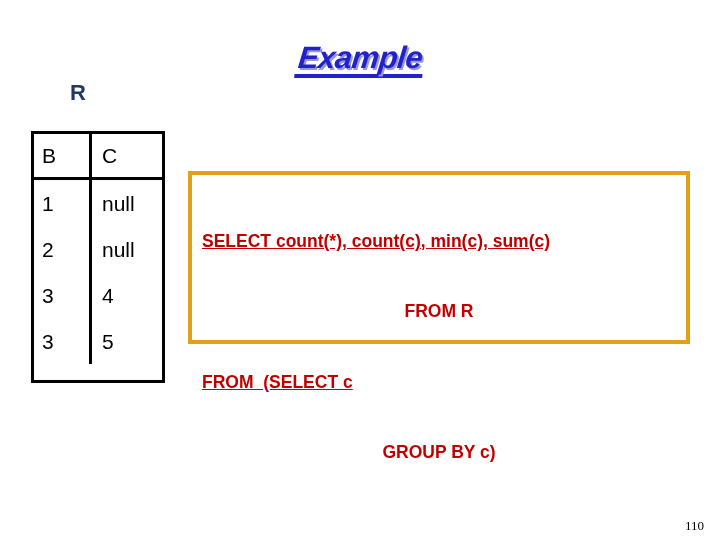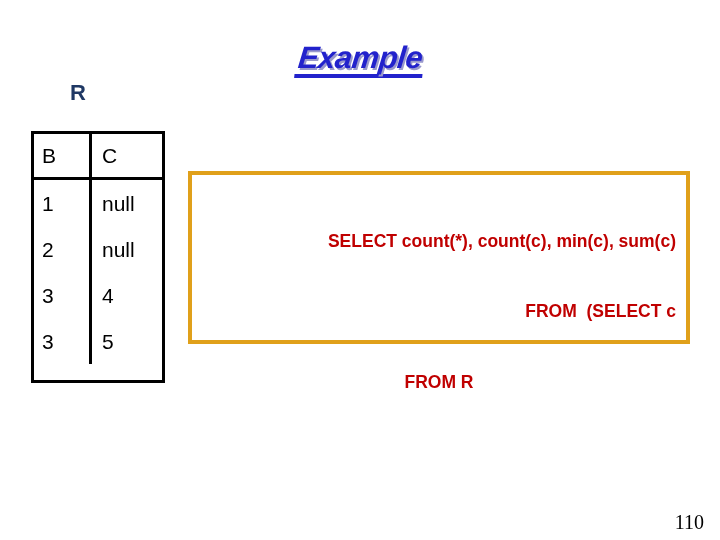--- a/index.html
+++ b/index.html
@@ -109,30 +109,31 @@
     font-weight: bold;
     color: #c00000;
     text-align: center;
     line-height: 1.34;
     white-space: pre-wrap;
   }
   #sql-code .sql-line {
     display: block;
   }
   #sql-code .sql-line.line-left {
-    text-align: right;
+    text-align: left;
+    text-decoration: underline;
   }
 
   
   #page-number {
     position: absolute;
     right: 16px;
     bottom: 8px;
     font-family: "Liberation Serif", serif;
-    font-size: 20px;
+    font-size: 13px;
     color: #000000;
     line-height: 1;
   }
 </style>
 </head>
 <body>
 
 <div id="slide-title">
   <span class="title-inner">Example</span>
 </div>
@@ -164,18 +165,19 @@
   <div class="trow">
     <div class="tcell col-b">3</div>
     <div class="tcell col-c">5</div>
   </div>
 
 </div>
 
 <div id="sql-box">
   <div id="sql-code">
     <span class="sql-line line-left">SELECT count(*), count(c), min(c), sum(c)</span>
+    <span class="sql-line">FROM R</span>
     <span class="sql-line line-left">FROM  (SELECT c</span>
-    <span class="sql-line">FROM R</span>
+    <span class="sql-line">GROUP BY c)</span>
   </div>
 </div>
 
 <div id="page-number">110</div>
 
 </body></html>

